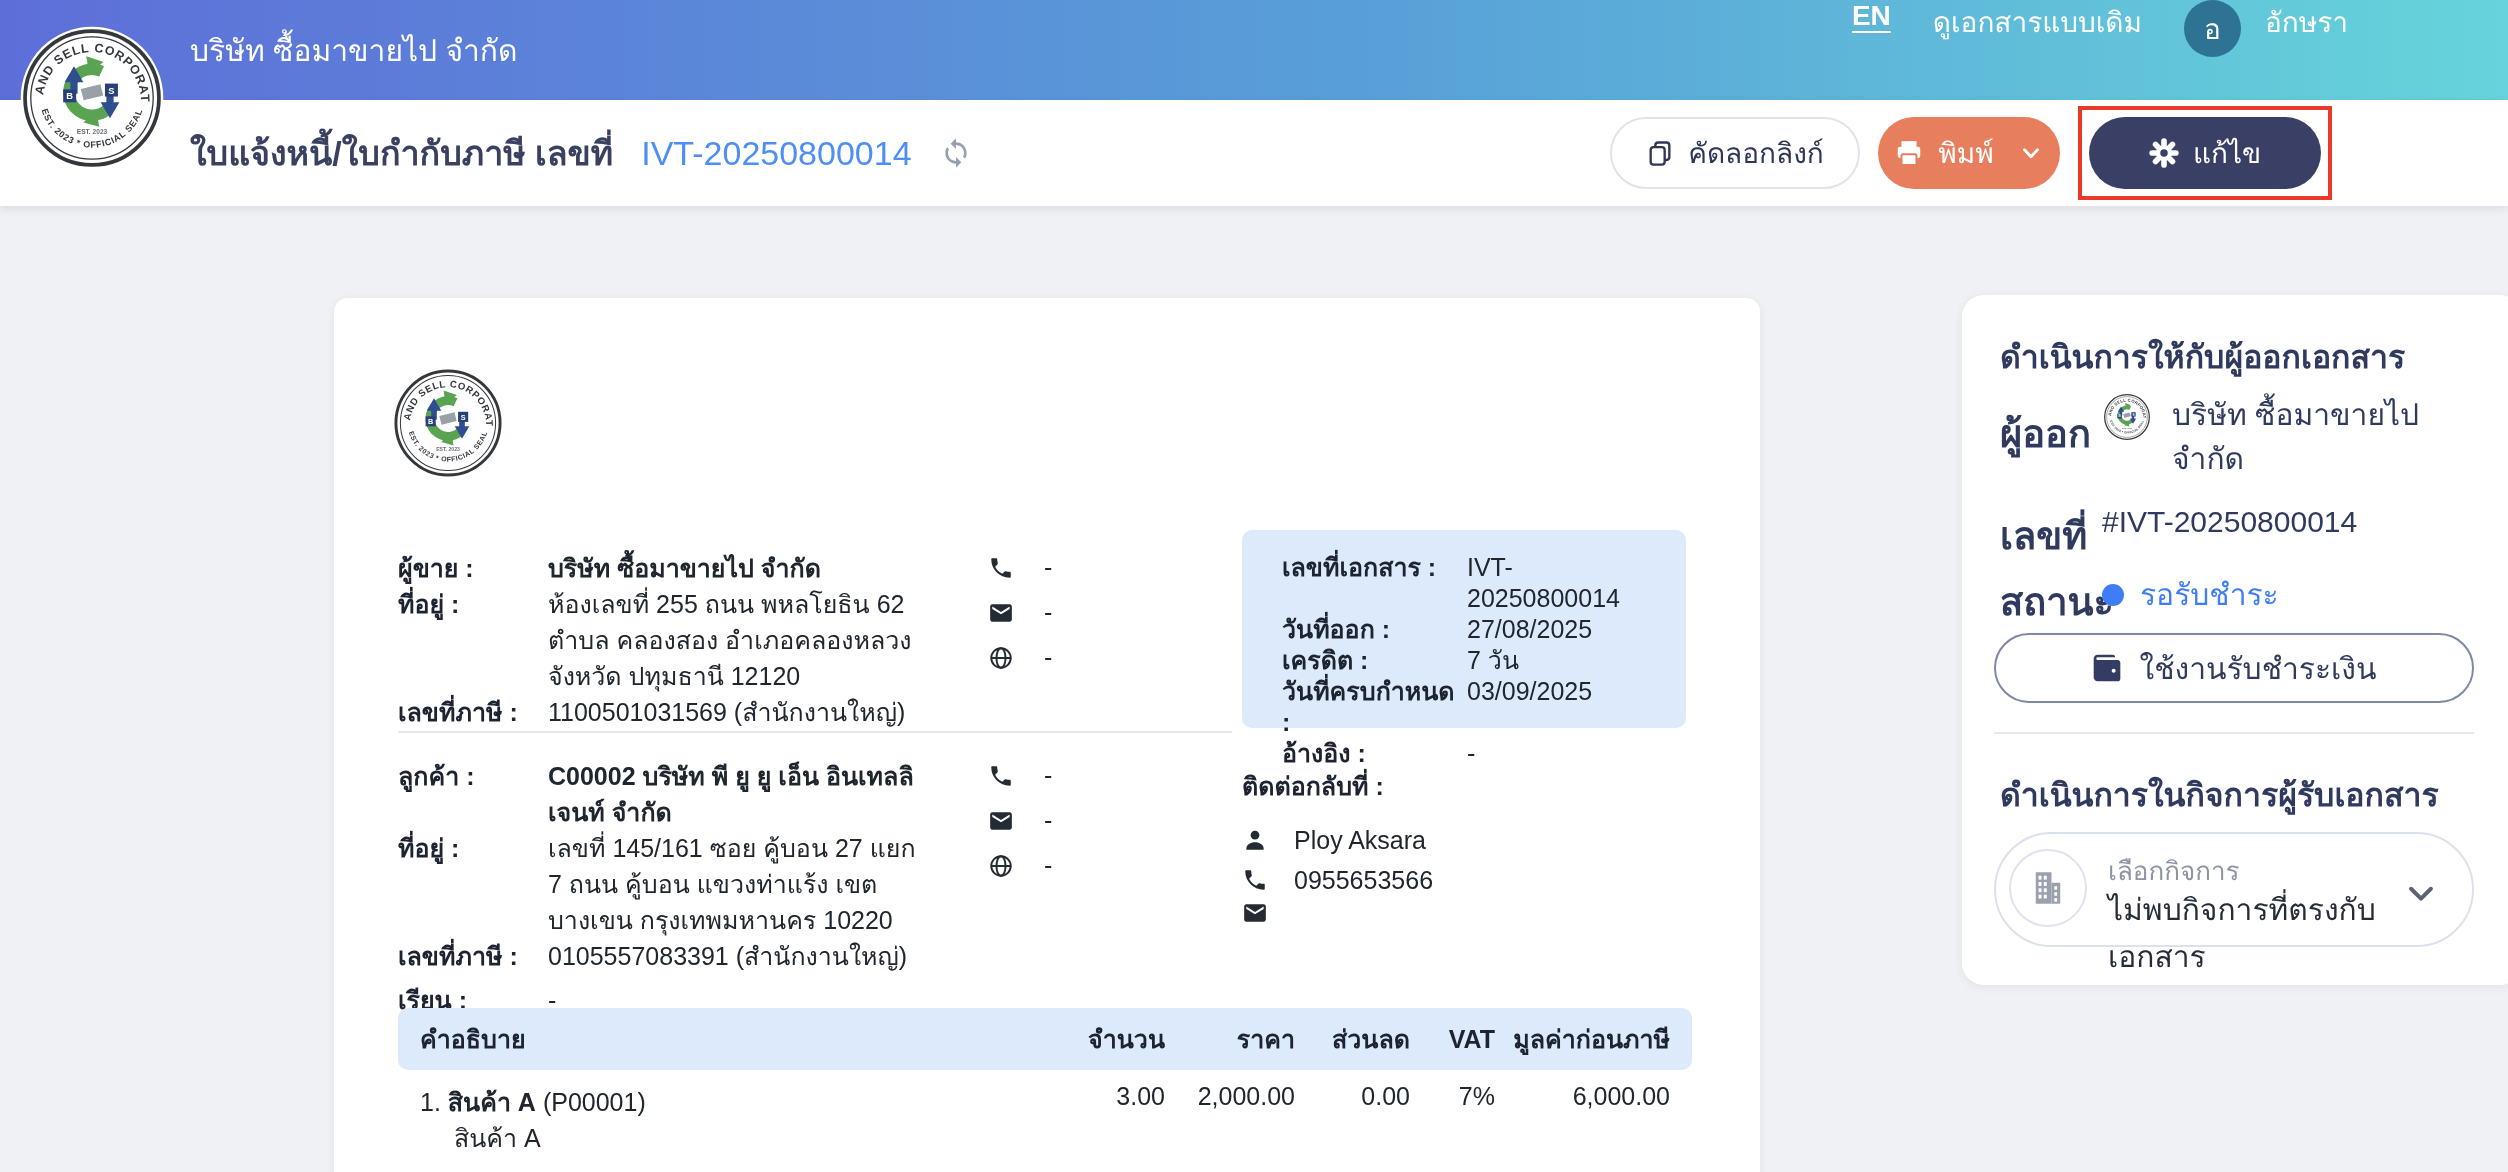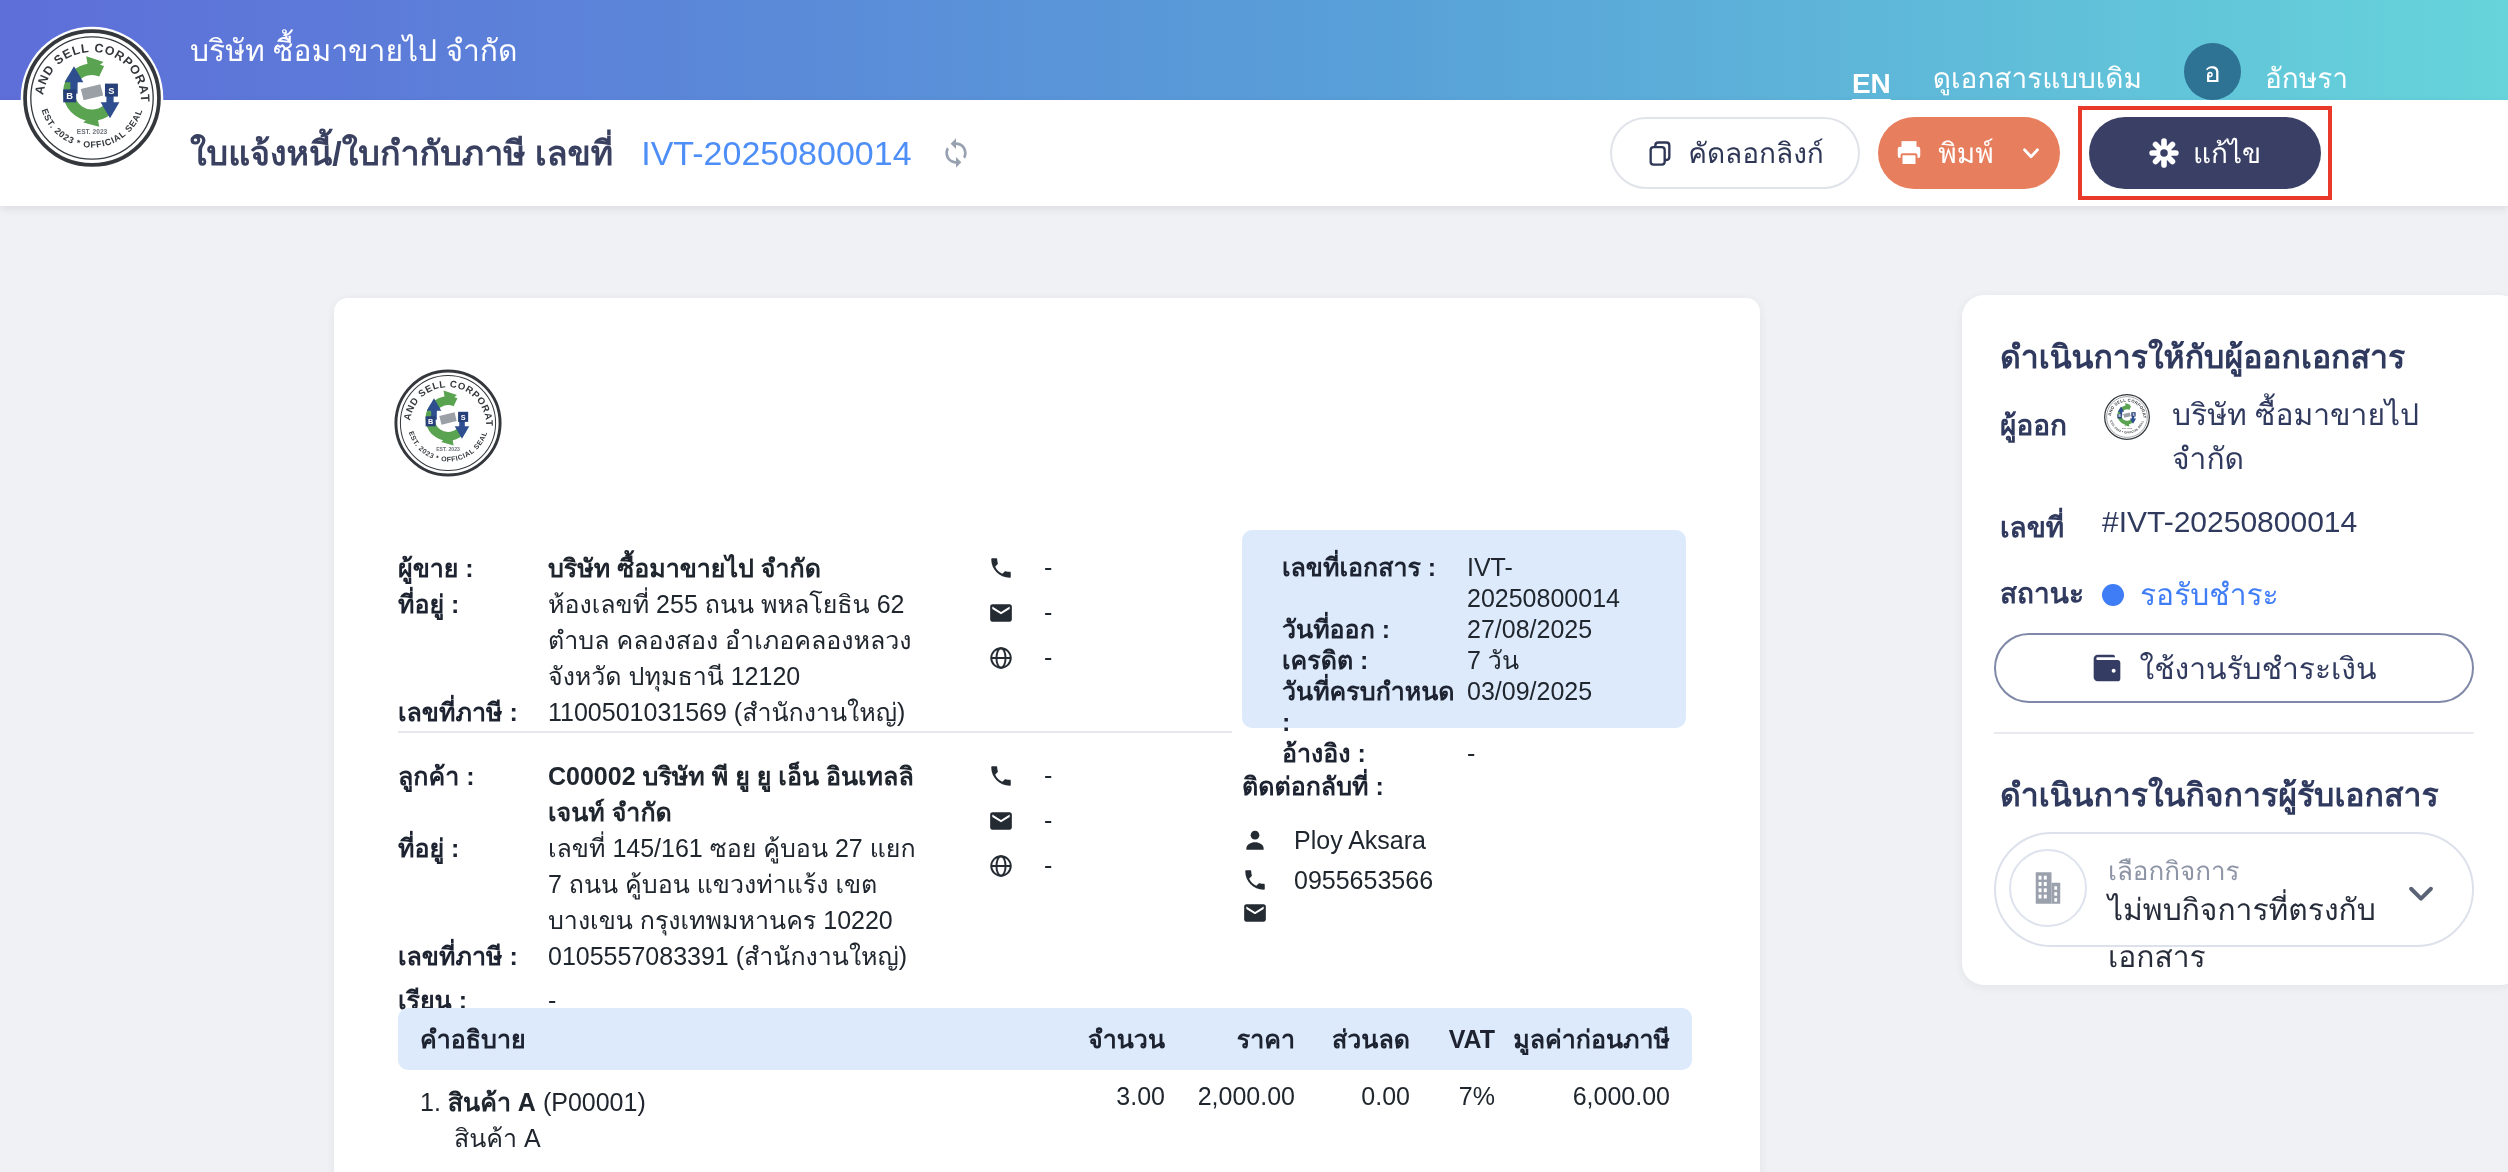--- a/index.html
+++ b/index.html
@@ -6,21 +6,21 @@
   html,body { width:2508px; height:1172px; overflow:hidden; }
   body { background:#f0f1f4; font-family:"Liberation Sans","DejaVu Sans",sans-serif; color:#222834; }
   .abs { position:absolute; }
   #stage { position:relative; width:2508px; height:1172px; }
 
   
   #topbar { left:0; top:0; width:2508px; height:100px;
     background:linear-gradient(90deg,#5e6ed9 0%,#58a0d8 55%,#66d4da 100%); }
   #company-name { left:190px; top:0; height:100px; display:flex; align-items:center;
     color:#fff; font-size:30px; }
-  #topbar-right { right:160px; top:0; height:100px; display:flex; align-items:flex-end; gap:42px;margin-left:16px; }
+  #topbar-right { right:160px; top:0; height:100px; display:flex; align-items:flex-start; gap:42px;margin-left:16px; }
   .top-link { color:#fff; font-size:28px; cursor:pointer; }
   .top-link.u { text-decoration:underline; text-underline-offset:6px; font-weight:600; }
   #avatar { width:57px; height:57px; border-radius:50%; background:#2e7294; color:#fff;
     display:flex; align-items:center; justify-content:center; font-size:28px; }
   #user-name { color:#fff; font-size:28px; margin-left:-18px; }
 
   
   #subbar { left:0; top:100px; width:2508px; height:106px; background:#fff;
     box-shadow:0 3px 8px rgba(40,50,80,.10); }
   #doc-title-row { left:190px; top:100px; height:106px; display:flex; align-items:center; gap:28px; }
@@ -75,21 +75,21 @@
   #table-row { left:64px; top:784px; width:1294px; display:grid;
     grid-template-columns:1fr 120px 130px 115px 85px 175px; padding:0 22px; color:#20262e; }
   #table-row .num { text-align:right; }
   #row-desc2 { left:64px; top:822px; padding-left:56px; color:#20262e; line-height:36px; }
 
   
   #side-card { left:1962px; top:295px; width:560px; height:690px; background:#fff;
     border-radius:22px; box-shadow:0 2px 10px rgba(40,50,80,.07); color:#303a5e; }
   .side-h { font-size:32px; font-weight:bold; color:#303a5e; }
   #side-h1 { left:38px; top:36px; }
-  .side-lbl { font-size:28px; font-weight:bold; color:#303a5e; }
+  .side-lbl { font-size:38px; font-weight:bold; color:#303a5e; }
   #issuer-lbl { left:38px; top:108px; }
   #issuer-logo { left:141px; top:98px; }
   #issuer-name { left:210px; top:98px; width:300px; font-size:30px; line-height:44px; color:#303a5e; }
   #docno-lbl { left:38px; top:210px; }
   #docno-val { left:140px; top:210px; font-size:30px; color:#303a5e; }
   #status-lbl { left:38px; top:276px; }
   #status-row { left:140px; top:276px; display:flex; align-items:center; gap:16px; }
   #status-dot { width:22px; height:22px; border-radius:50%; background:#3f7df7; }
   #status-val { font-size:30px; color:#3f7df7; }
   #pay-btn { left:32px; top:338px; width:480px; height:70px; border-radius:35px;

